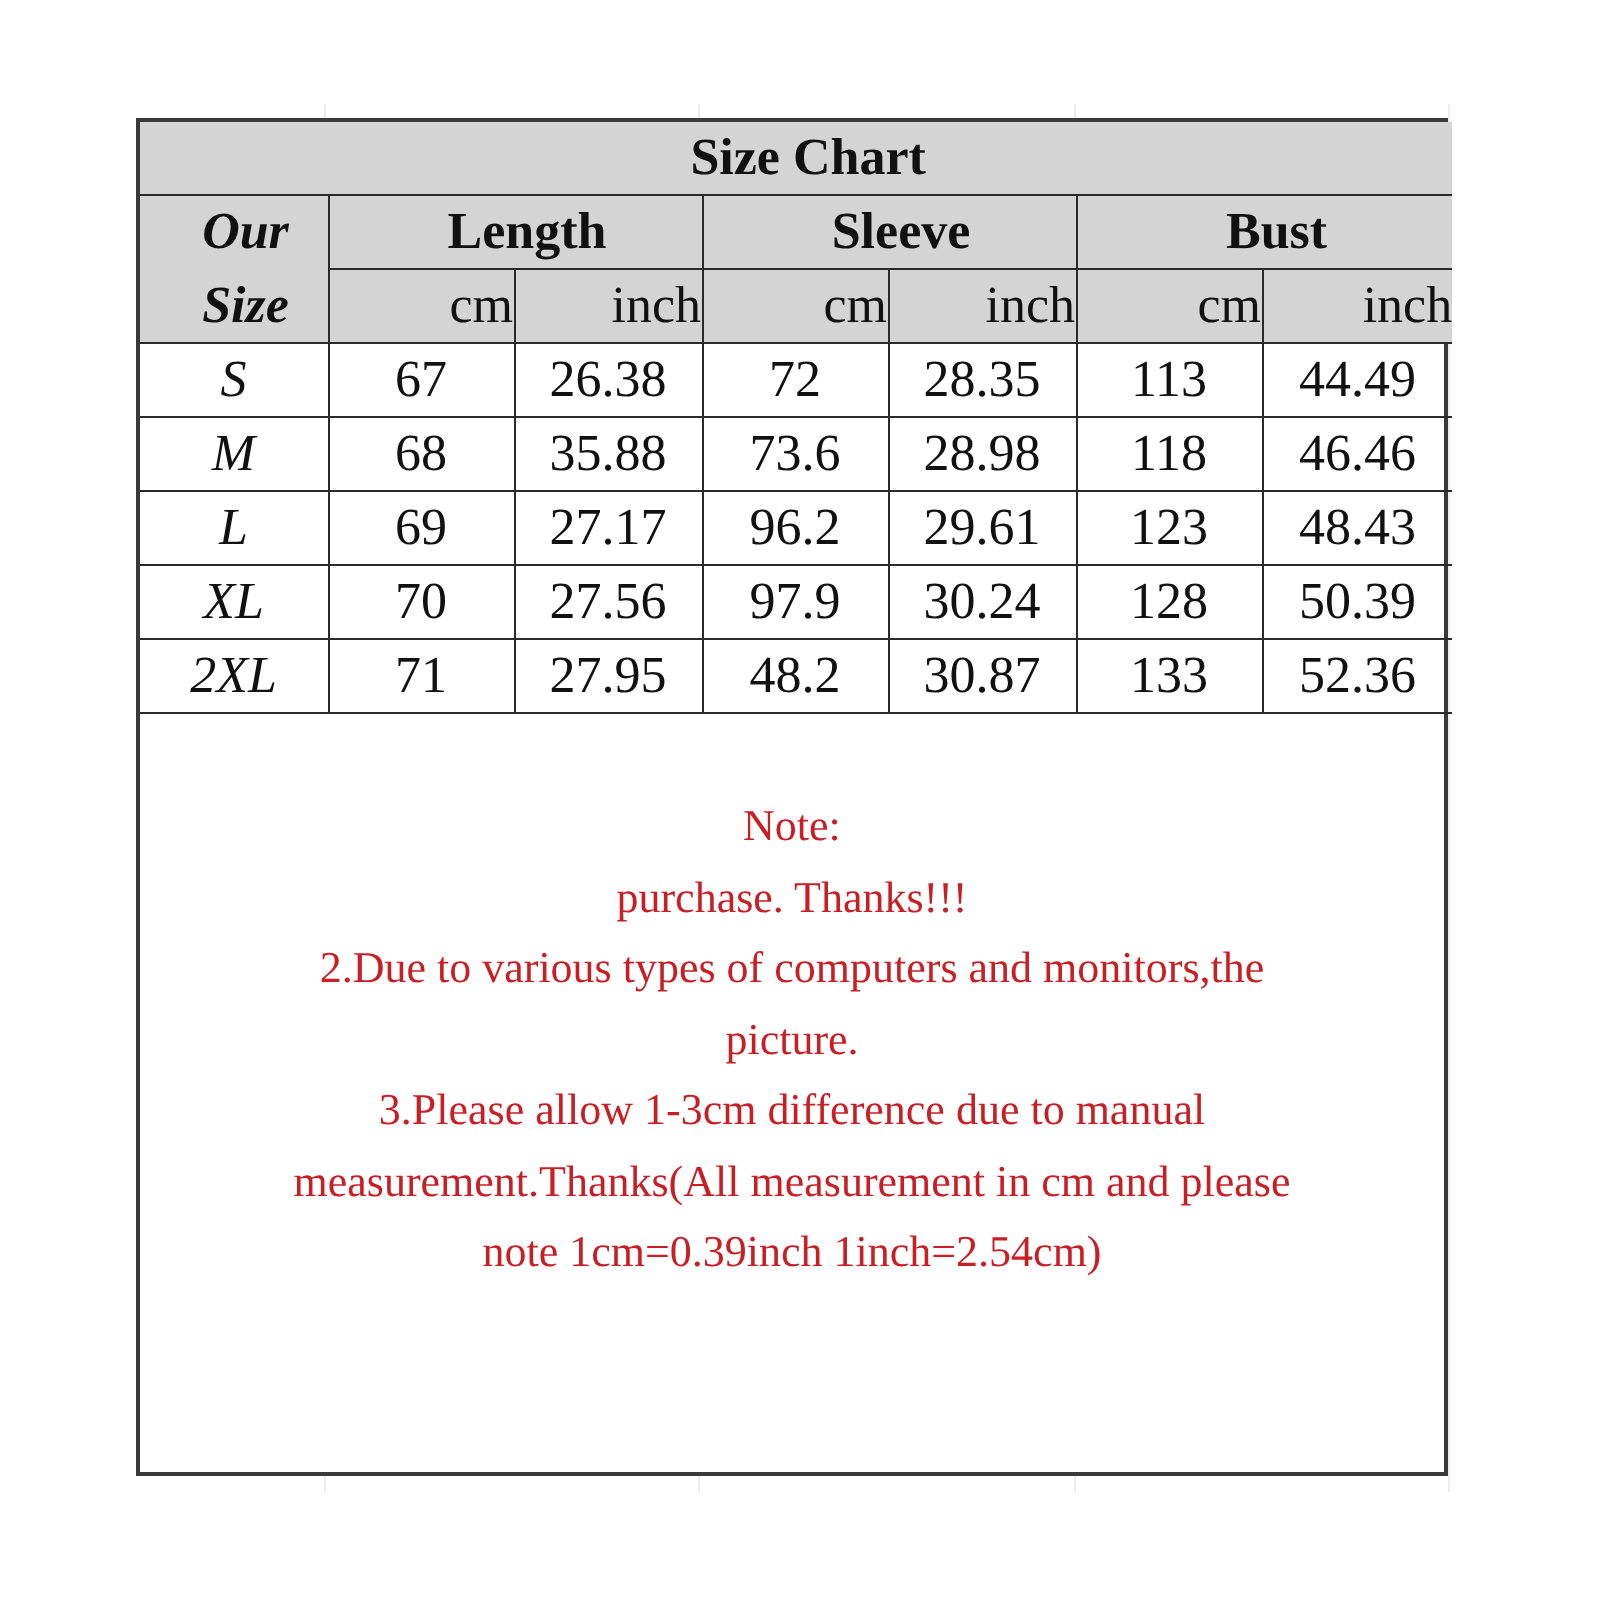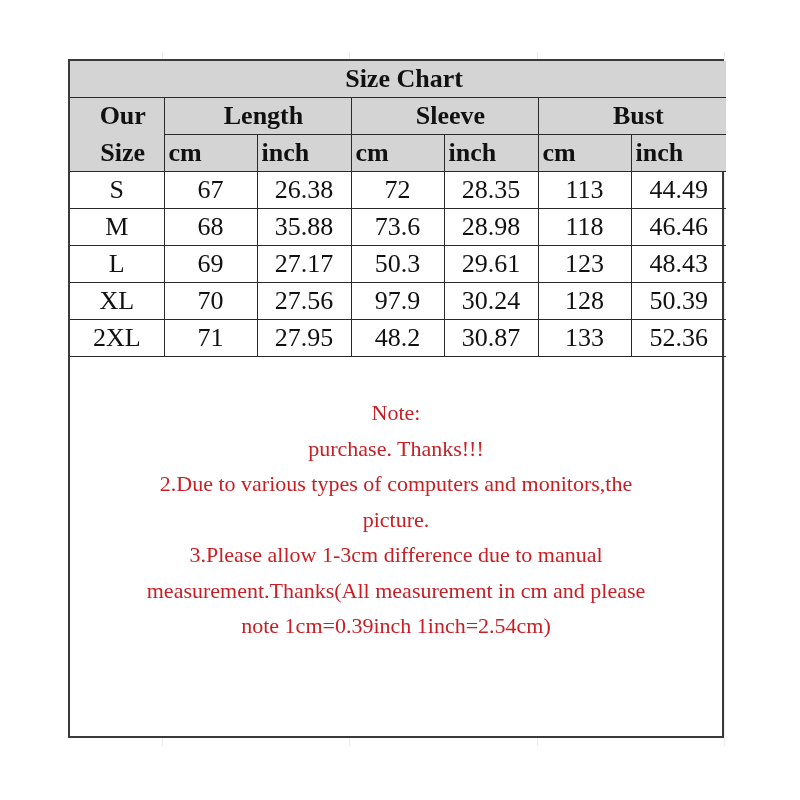--- a/index.html
+++ b/index.html
@@ -52,26 +52,27 @@
       font-weight: bold;
       padding-left: 12px;
     }
     table.size-table .title-cell {
       font-size: 26px;
       border-top: none;
       border-left: none;
       border-right: none;
     }
     table.size-table .unit {
-      text-align: left;
+      text-align: right;
       padding-left: 4px;
-      font-weight: bold;
+      font-weight: normal;
     }
     table.size-table .first-col {
       border-left: none;
+      font-style: italic;
     }
     table.size-table .last-col {
       border-right: none;
     }
     .note-box {
       height: 388px;
       display: flex;
       flex-direction: column;
       align-items: center;
       justify-content: flex-start;
@@ -140,21 +141,21 @@
       <td>35.88</td>
       <td>73.6</td>
       <td>28.98</td>
       <td>118</td>
       <td class="last-col">46.46</td>
     </tr>
     <tr>
       <td class="first-col">L</td>
       <td>69</td>
       <td>27.17</td>
-      <td>50.3</td>
+      <td>96.2</td>
       <td>29.61</td>
       <td>123</td>
       <td class="last-col">48.43</td>
     </tr>
     <tr>
       <td class="first-col">XL</td>
       <td>70</td>
       <td>27.56</td>
       <td>97.9</td>
       <td>30.24</td>

